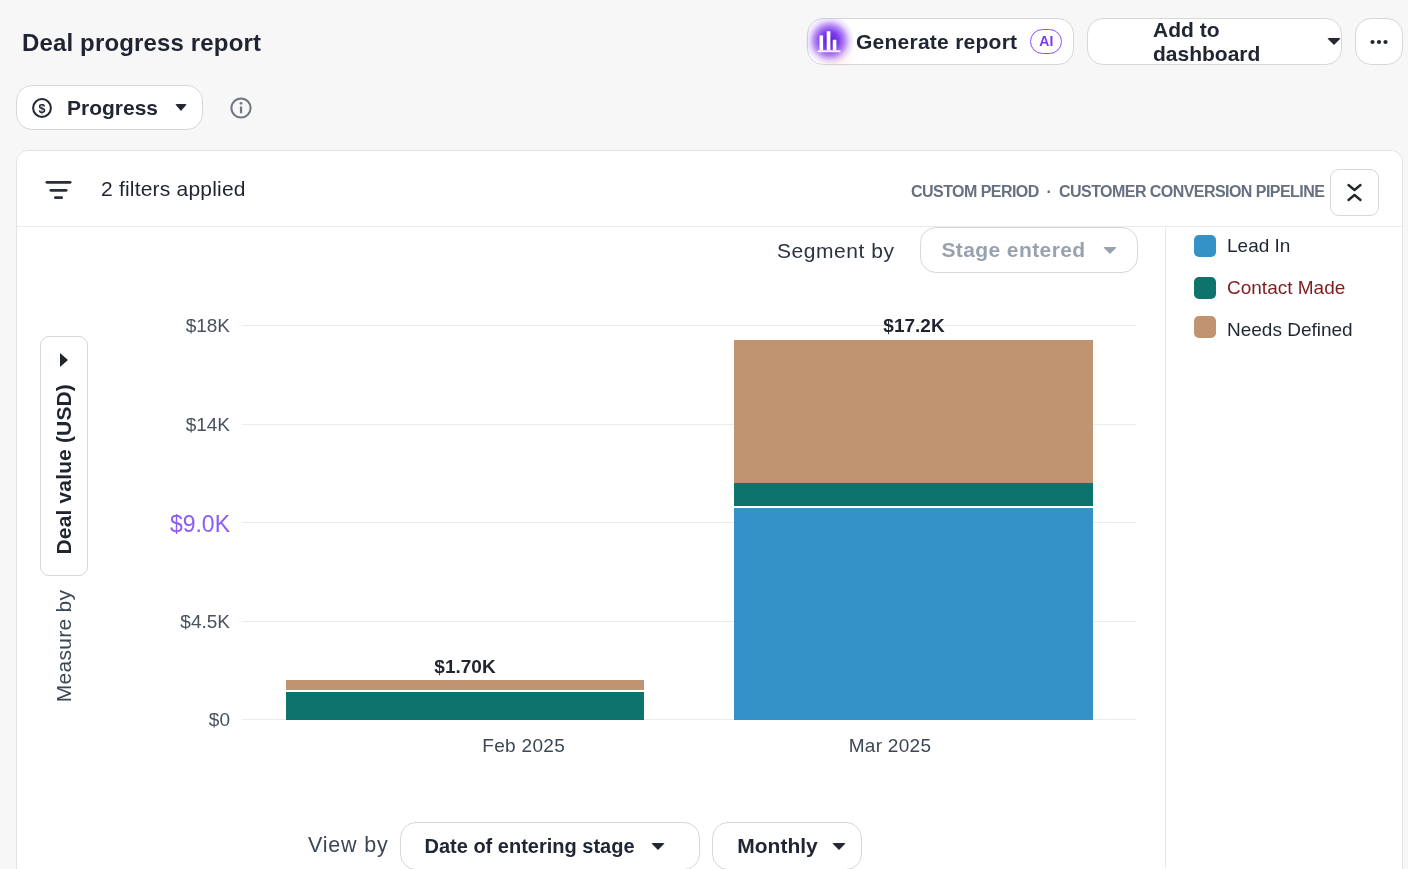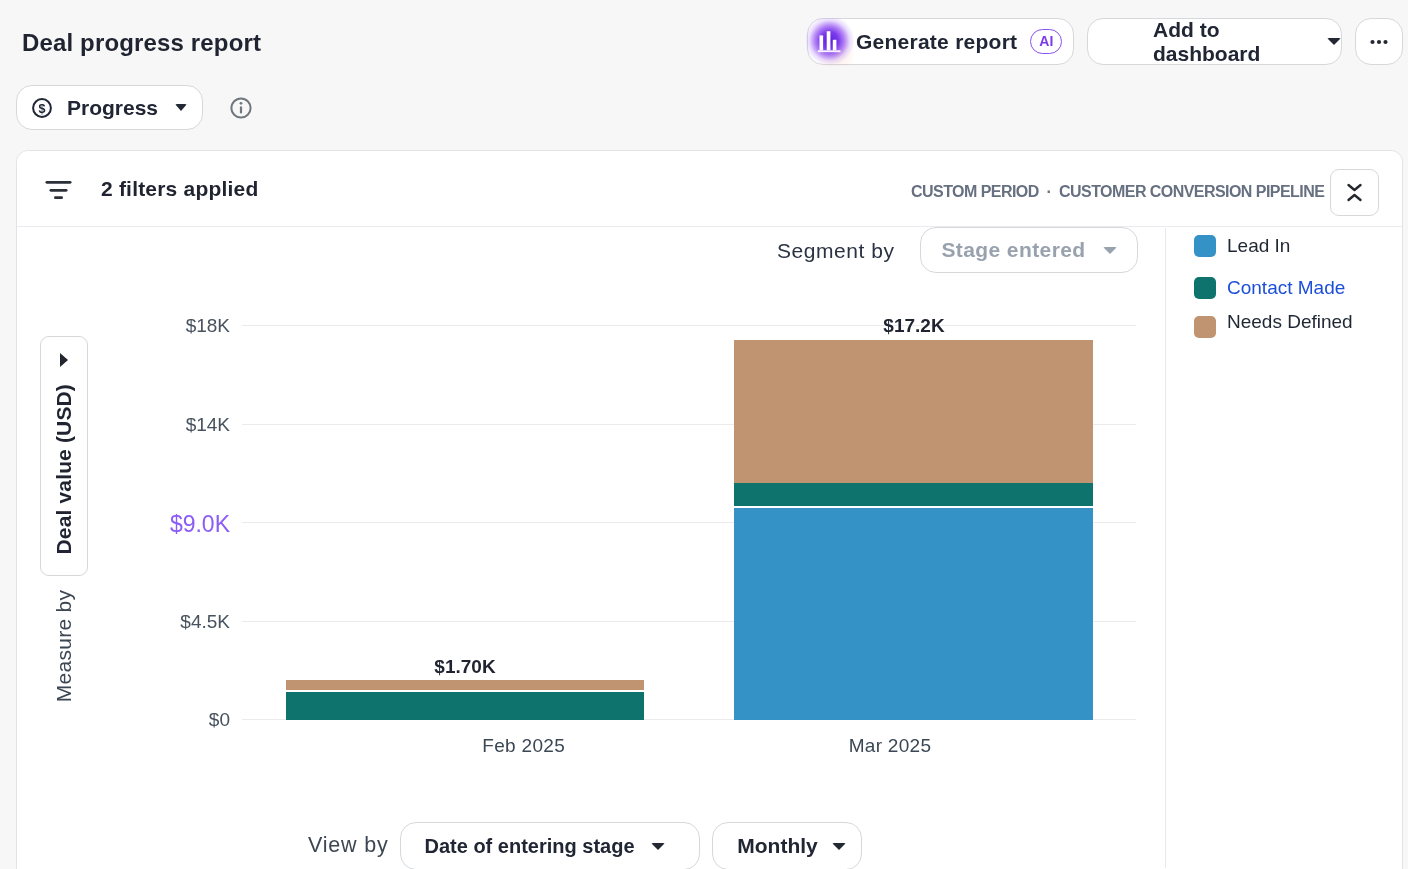--- a/index.html
+++ b/index.html
@@ -57,43 +57,43 @@
 </svg>
 
 <div class="abs" style="left:16px; top:150px; width:1387px; height:730px; background:#fff; border:1px solid #e2e3e6; border-radius:12px;"></div>
 
 <div class="abs" style="left:17px; top:151px; width:1385px; height:76px; border-bottom:1px solid #eaebee; border-radius:12px 12px 0 0; background:#fff;"></div>
 <svg class="abs" style="left:45px; top:180px;" width="28" height="20" viewBox="0 0 28 20">
   <rect x="0.5" y="1" width="26" height="2.7" rx="1.35" fill="#2a2f38"></rect>
   <rect x="4.5" y="9" width="18" height="2.7" rx="1.35" fill="#2a2f38"></rect>
   <rect x="9" y="16.3" width="9" height="2.7" rx="1.35" fill="#2a2f38"></rect>
 </svg>
-<div class="abs" style="left:101px; top:178px; font-size:21px; font-weight:700; color:#1f2430; line-height:1; letter-spacing:0.2px;">2 filters applied</div>
+<div class="abs" style="left:101px; top:178px; font-size:21px; font-weight:400; color:#1f2430; line-height:1; letter-spacing:0.2px;">2 filters applied</div>
 <div class="abs" style="left:911px; top:184px; width:412px; font-size:16px; font-weight:700; letter-spacing:-0.55px; color:#667080; line-height:1; white-space:nowrap;">CUSTOM PERIOD&nbsp;&nbsp;·&nbsp;&nbsp;CUSTOMER CONVERSION PIPELINE</div>
 <div class="abs btn" style="left:1330px; top:169px; width:49px; height:47px; border-radius:9px;">
   <svg width="23" height="23" viewBox="0 0 23 23" fill="none" stroke="#24292f" stroke-width="2.4" stroke-linecap="round" stroke-linejoin="round">
     <path d="M5.5 4 L11.5 9 L17.5 4"></path>
     <path d="M5.5 19 L11.5 14 L17.5 19"></path>
   </svg>
 </div>
 
 <div class="abs" style="left:1165px; top:228px; width:1px; height:640px; background:#e7e8eb;"></div>
 
 <div class="abs" style="left:777px; top:240px; font-size:21px; letter-spacing:0.55px; color:#2a3342; line-height:1;">Segment by</div>
 <div class="abs btn" style="left:920px; top:227px; width:218px; height:46px; color:#98a2ae; padding-left:0;">
   <span style="font-size:21px; letter-spacing:0.4px;">Stage entered</span>
   <span class="caret" style="margin-left:17px; border-top-color:#98a2ae;"></span>
 </div>
 
 <div class="abs" style="left:1194px; top:235px; width:22px; height:22px; background:#3492c6; border-radius:5px;"></div>
 <div class="abs" style="left:1227px; top:236px; font-size:19px; color:#1f2733; line-height:1;">Lead In</div>
 <div class="abs" style="left:1194px; top:277px; width:22px; height:22px; background:#0d736c; border-radius:5px;"></div>
-<div class="abs" style="left:1227px; top:278px; font-size:19px; color:#1d4ed8; line-height:1;">Contact Made</div>
+<div class="abs" style="left:1227px; top:278px; font-size:19px; color:#7f1d1d; line-height:1;">Contact Made</div>
 <div class="abs" style="left:1194px; top:316px; width:22px; height:22px; background:#c09471; border-radius:5px;"></div>
-<div class="abs" style="left:1227px; top:312px; font-size:19px; color:#1f2733; line-height:1;">Needs Defined</div>
+<div class="abs" style="left:1227px; top:320px; font-size:19px; color:#1f2733; line-height:1;">Needs Defined</div>
 
 <div class="abs" style="left:160px; top:316px; width:70px; text-align:right; font-size:19px; color:#47525e; line-height:1;">$18K</div>
 <div class="abs" style="left:160px; top:415px; width:70px; text-align:right; font-size:19px; color:#47525e; line-height:1;">$14K</div>
 <div class="abs" style="left:160px; top:513px; width:70px; text-align:right; font-size:23px; color:#8b5cf6; line-height:1;">$9.0K</div>
 <div class="abs" style="left:160px; top:612px; width:70px; text-align:right; font-size:19px; color:#47525e; line-height:1;">$4.5K</div>
 <div class="abs" style="left:160px; top:710px; width:70px; text-align:right; font-size:19px; color:#47525e; line-height:1;">$0</div>
 
 <div class="abs" style="left:242px; top:325px; width:894px; height:1px; background:#e9ebed;"></div>
 <div class="abs" style="left:242px; top:424px; width:894px; height:1px; background:#e9ebed;"></div>
 <div class="abs" style="left:242px; top:522px; width:894px; height:1px; background:#e9ebed;"></div>

